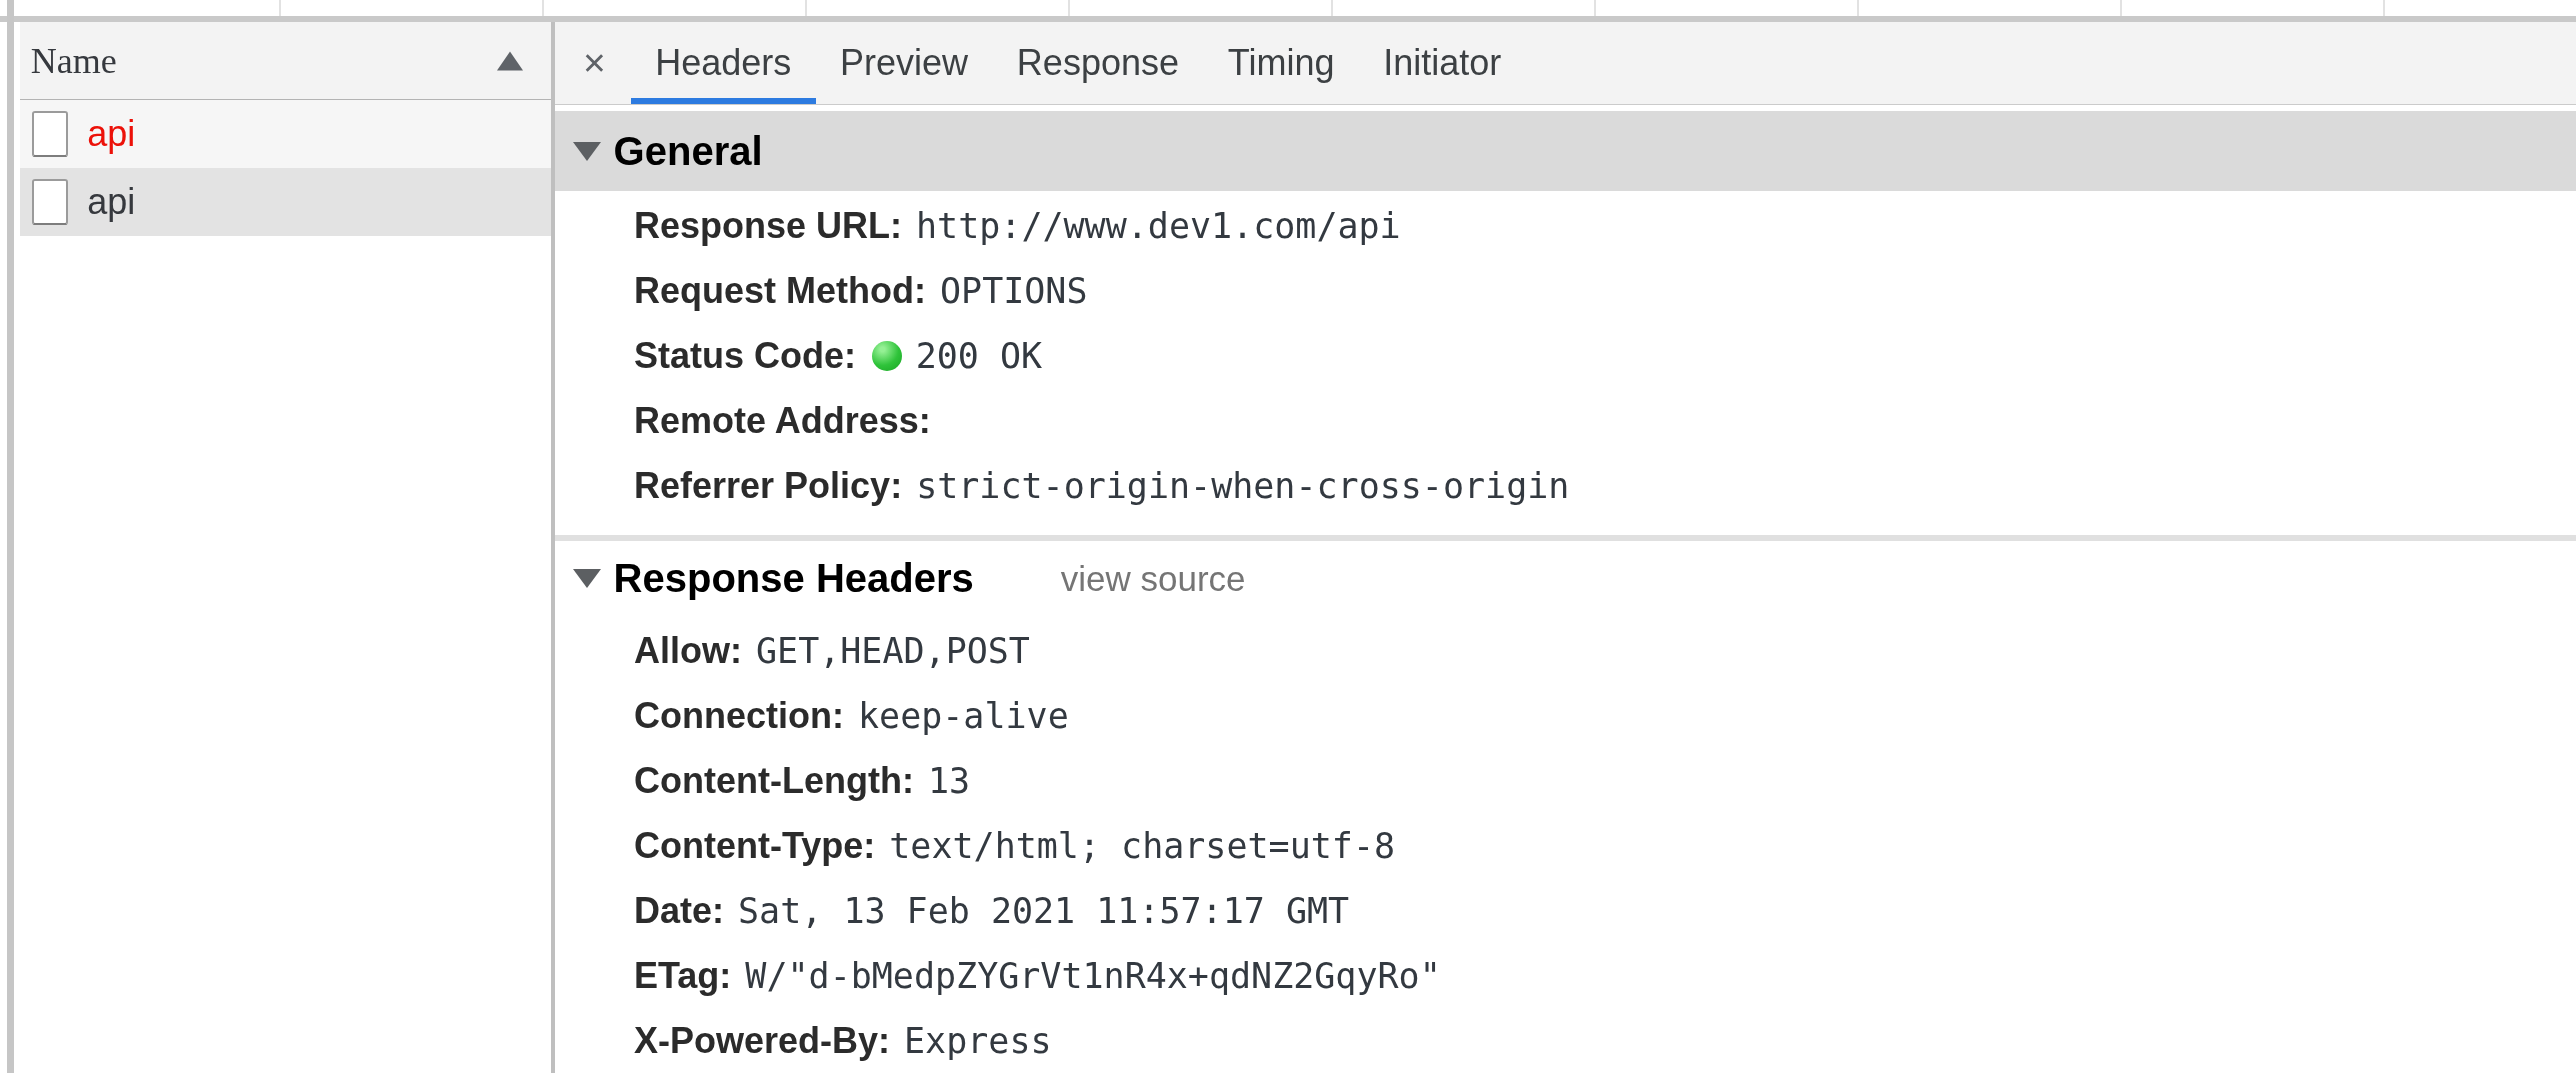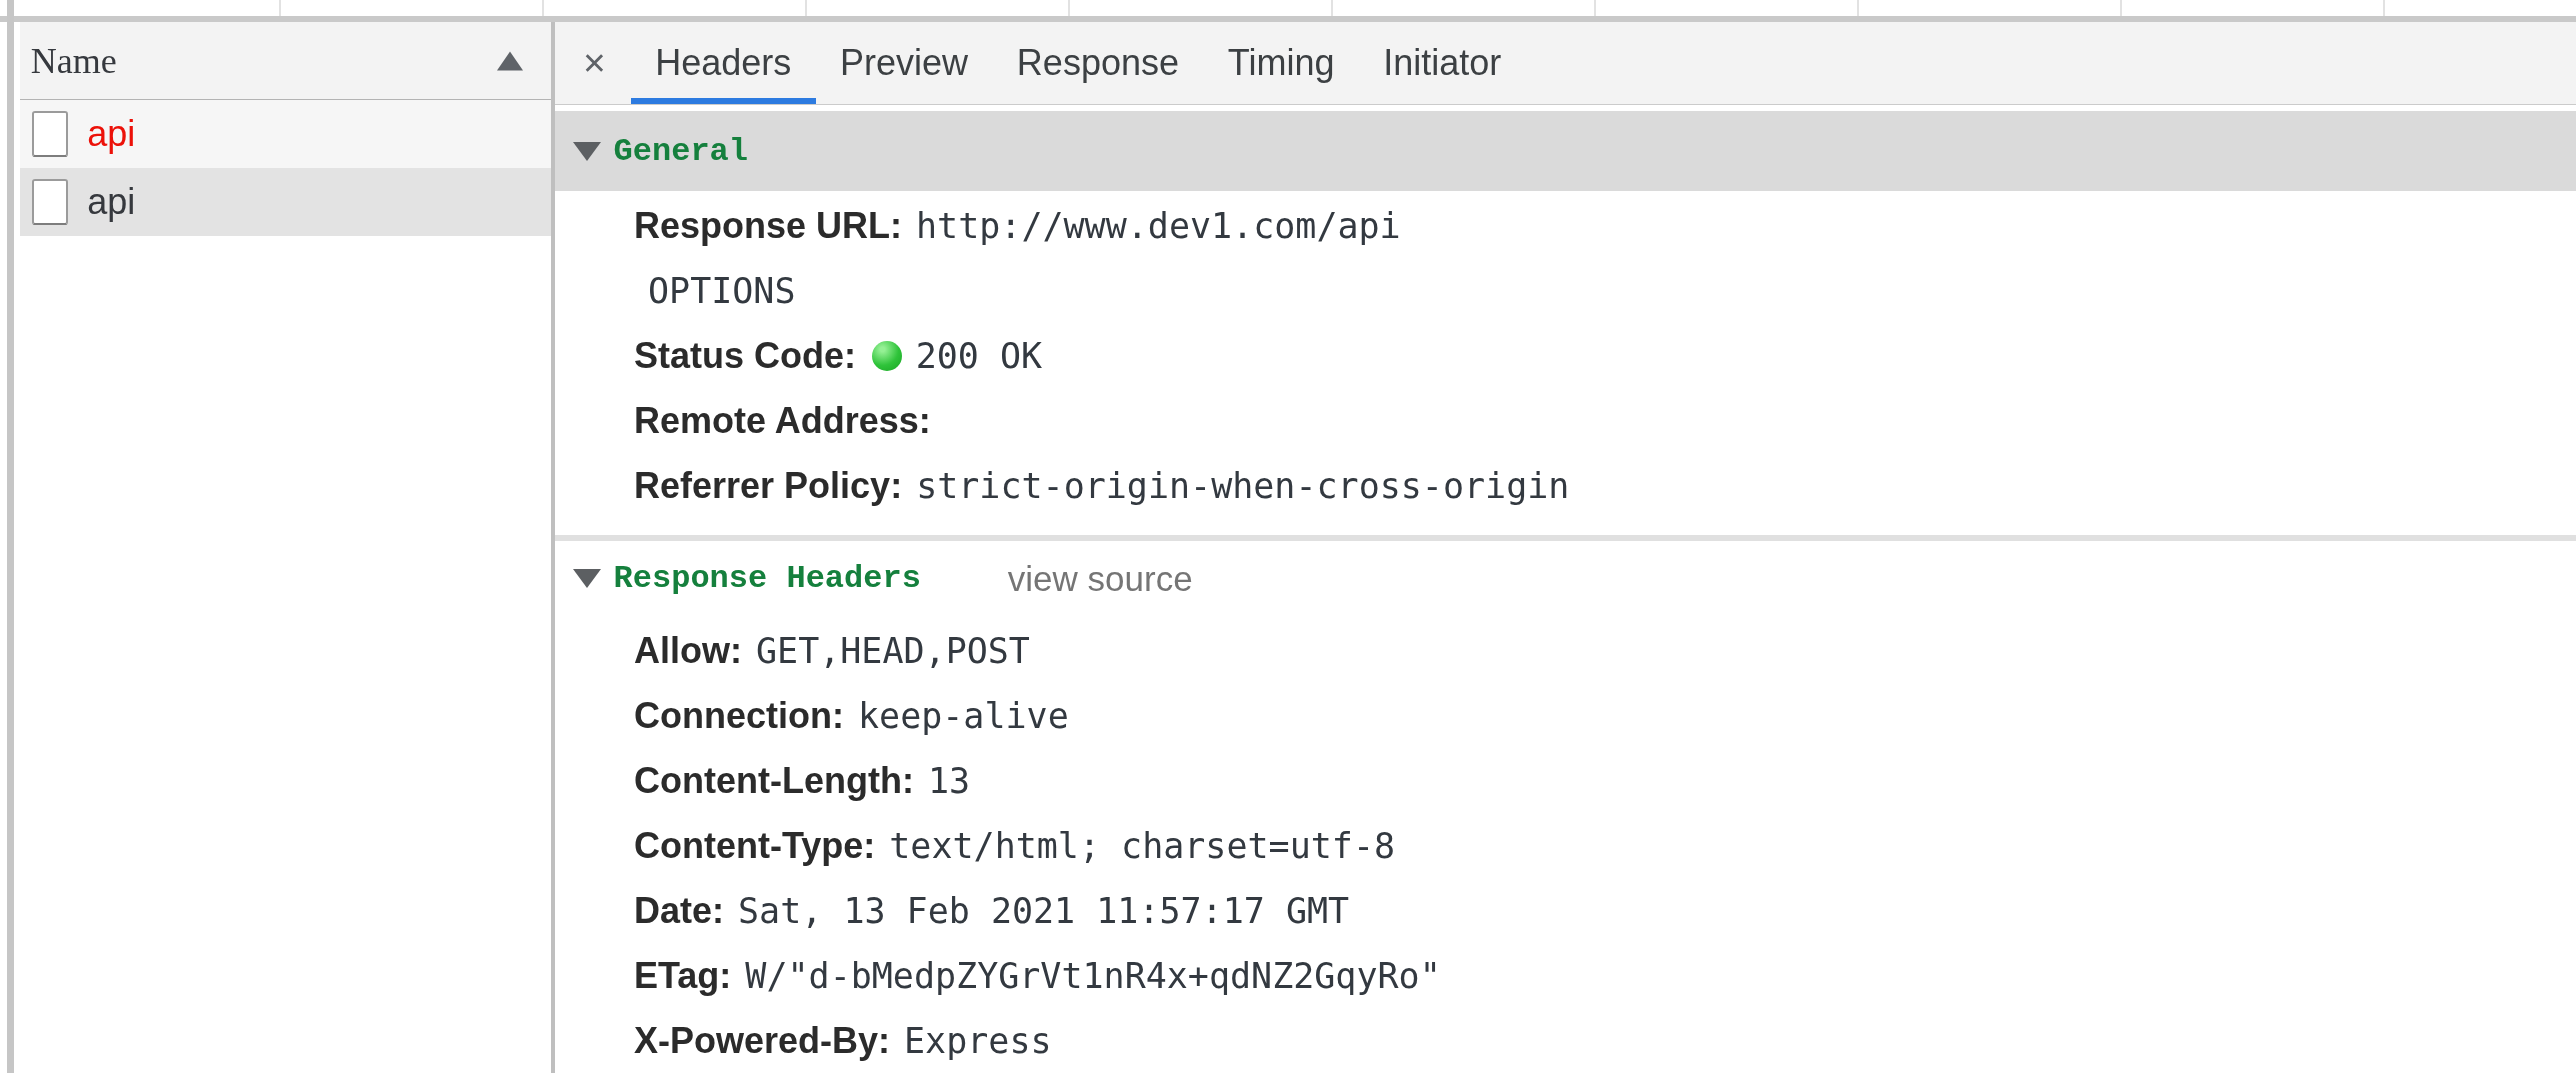--- a/index.html
+++ b/index.html
@@ -39,21 +39,21 @@
   .main { position:absolute; left:555px; top:22px; width:2021px; height:1052px; background:#fff; }
   .tabbar { height:83px; background:#f3f3f3; border-bottom:1.6px solid #cbcbcb; display:flex; align-items:stretch; }
   .close-btn { display:flex; align-items:center; padding:0 25px 0 28px; font-size:39px; color:#5f6368; cursor:default; }
   .tab { display:flex; align-items:center; padding:0 24.4px; font-size:36px; color:#3c4043; position:relative; }
   .tab.active::after { content:""; position:absolute; left:0; right:0; bottom:0; height:6.3px; background:#2d7be0; }
   .section-bar { margin-top:6.3px; height:80px; background:#dadada; display:flex; align-items:center; padding-left:18px; }
   .tri-down {
     width:0; height:0; flex:none; margin-right:12.6px;
     border-left:14px solid transparent; border-right:14px solid transparent; border-top:19px solid #5c5f62;
   }
-  .section-title { font-size:32px; font-weight:bold; color:#15803d;font-family:Liberation Mono, monospace; }
+  .section-title { font-size:40px; font-weight:bold; color:#000000; }
   .fields { margin-top:2.4px; }
   .fld { height:65px; display:flex; align-items:center; padding-left:79px; white-space:pre; }
   .fld .lbl { font-size:36px; font-weight:bold; color:#2b2b2b; }
   .fld .val { margin-left:14px; font-family:"DejaVu Sans Mono", monospace; font-size:35px; color:#333940; }
   .dot {
     width:30px; height:30px; border-radius:50%; margin-left:15.7px; flex:none;
     background:radial-gradient(circle at 35% 28%, #94f094 8%, #2fc33a 55%, #17a322 100%);
   }
   .sec-divider { margin-top:16.5px; height:6.3px; background:#e0e0e0; }
   .rh-titlerow { height:75px; display:flex; align-items:center; padding-left:18px; }
@@ -107,20 +107,21 @@
     <span class="tri-down"></span>
     <span class="section-title">General</span>
   </div>
 
   <div class="fields">
     <div class="fld">
       <span class="lbl">Response URL:</span>
       <span class="val">http://www.dev1.com/api</span>
     </div>
     <div class="fld">
+      <span class="lbl">Request Method:</span>
       <span class="val">OPTIONS</span>
     </div>
     <div class="fld">
       <span class="lbl">Status Code:</span>
       <span class="dot"></span>
       <span class="val">200 OK</span>
     </div>
     <div class="fld">
       <span class="lbl">Remote Address:</span>
     </div>

